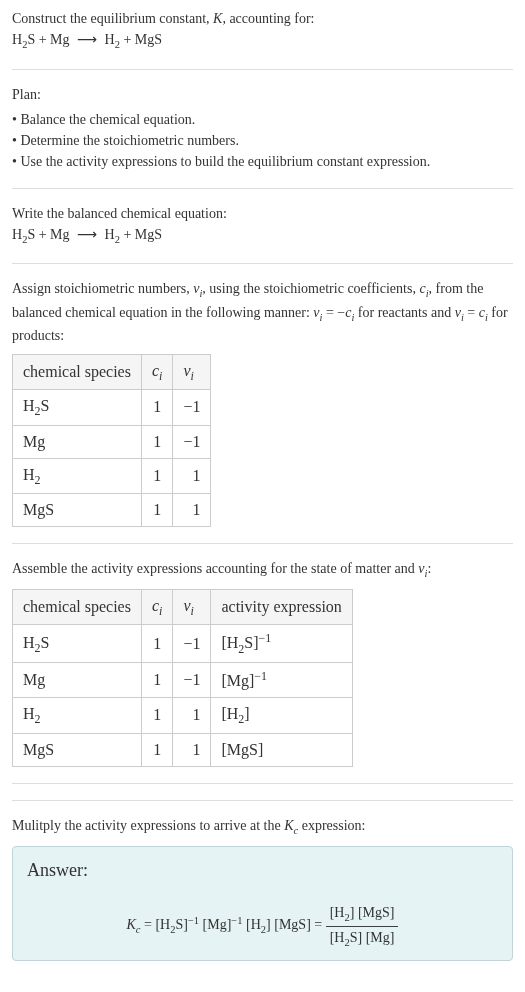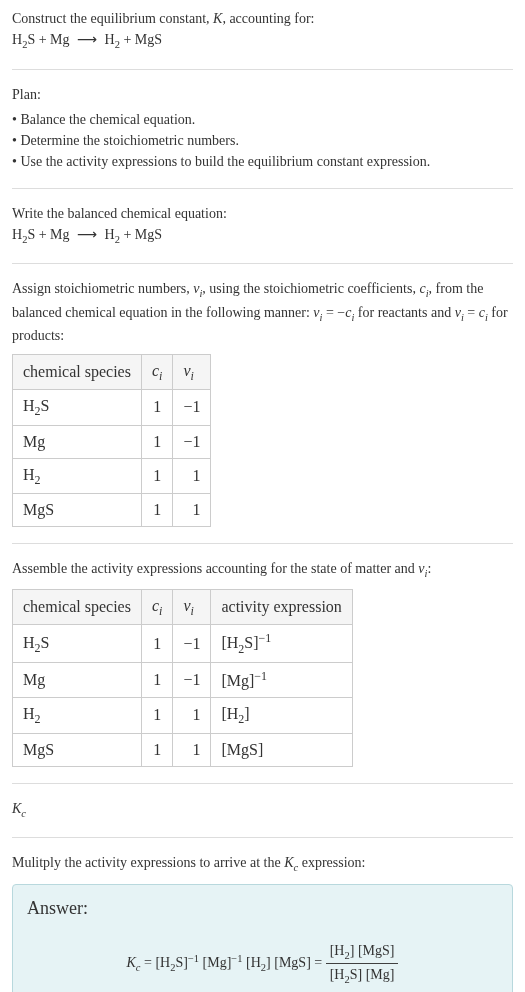--- a/index.html
+++ b/index.html
@@ -213,23 +213,20 @@
       <td class="right">1</td>
       <td><span>[MgS]</span></td>
     </tr>
   </tbody>
     </table>
 </div>
 
 <hr>
 
 <div class="section">
-  <div>
-    <span class="italic">K</span><span class="sub italic">c</span>
-  </div>
 </div>
 
 <hr>
 
 <div class="section">
   <div>
     <span>Mulitply the activity expressions to arrive at the </span><span class="italic">K</span><span class="sub italic">c</span><span> expression:</span>
   </div>
   <div class="answer-box">
     <div class="answer-label">Answer:</div>

